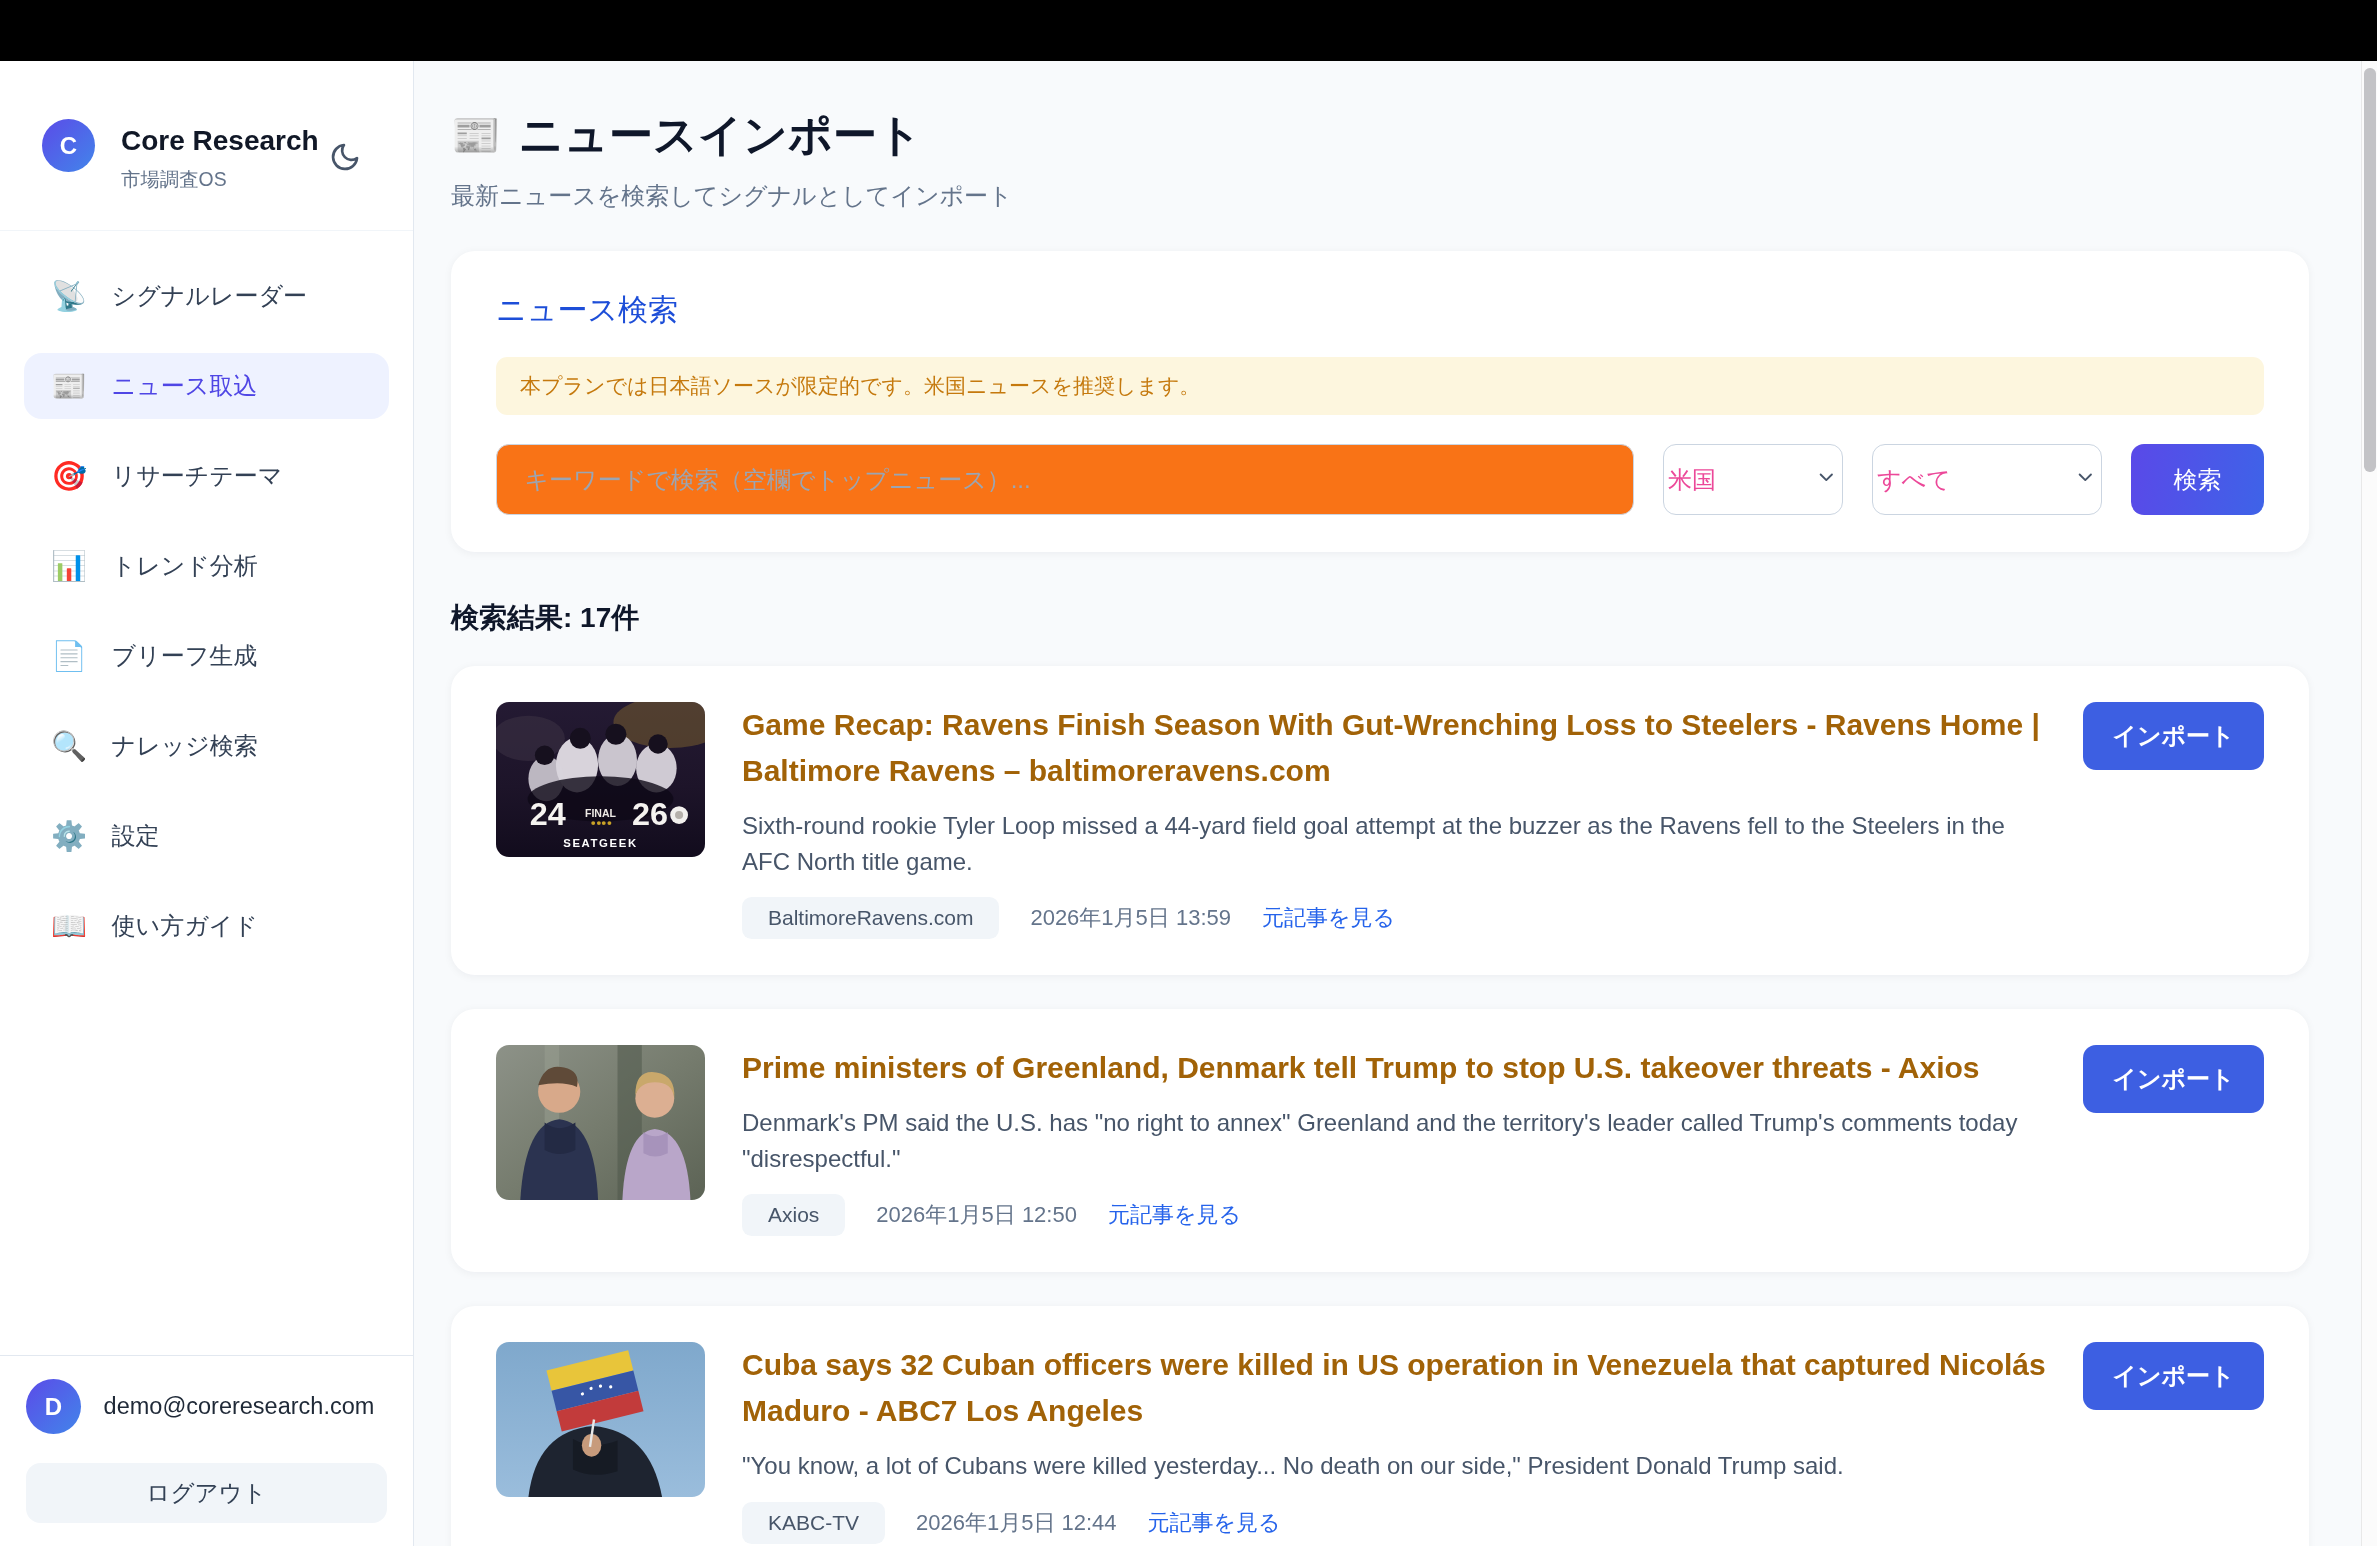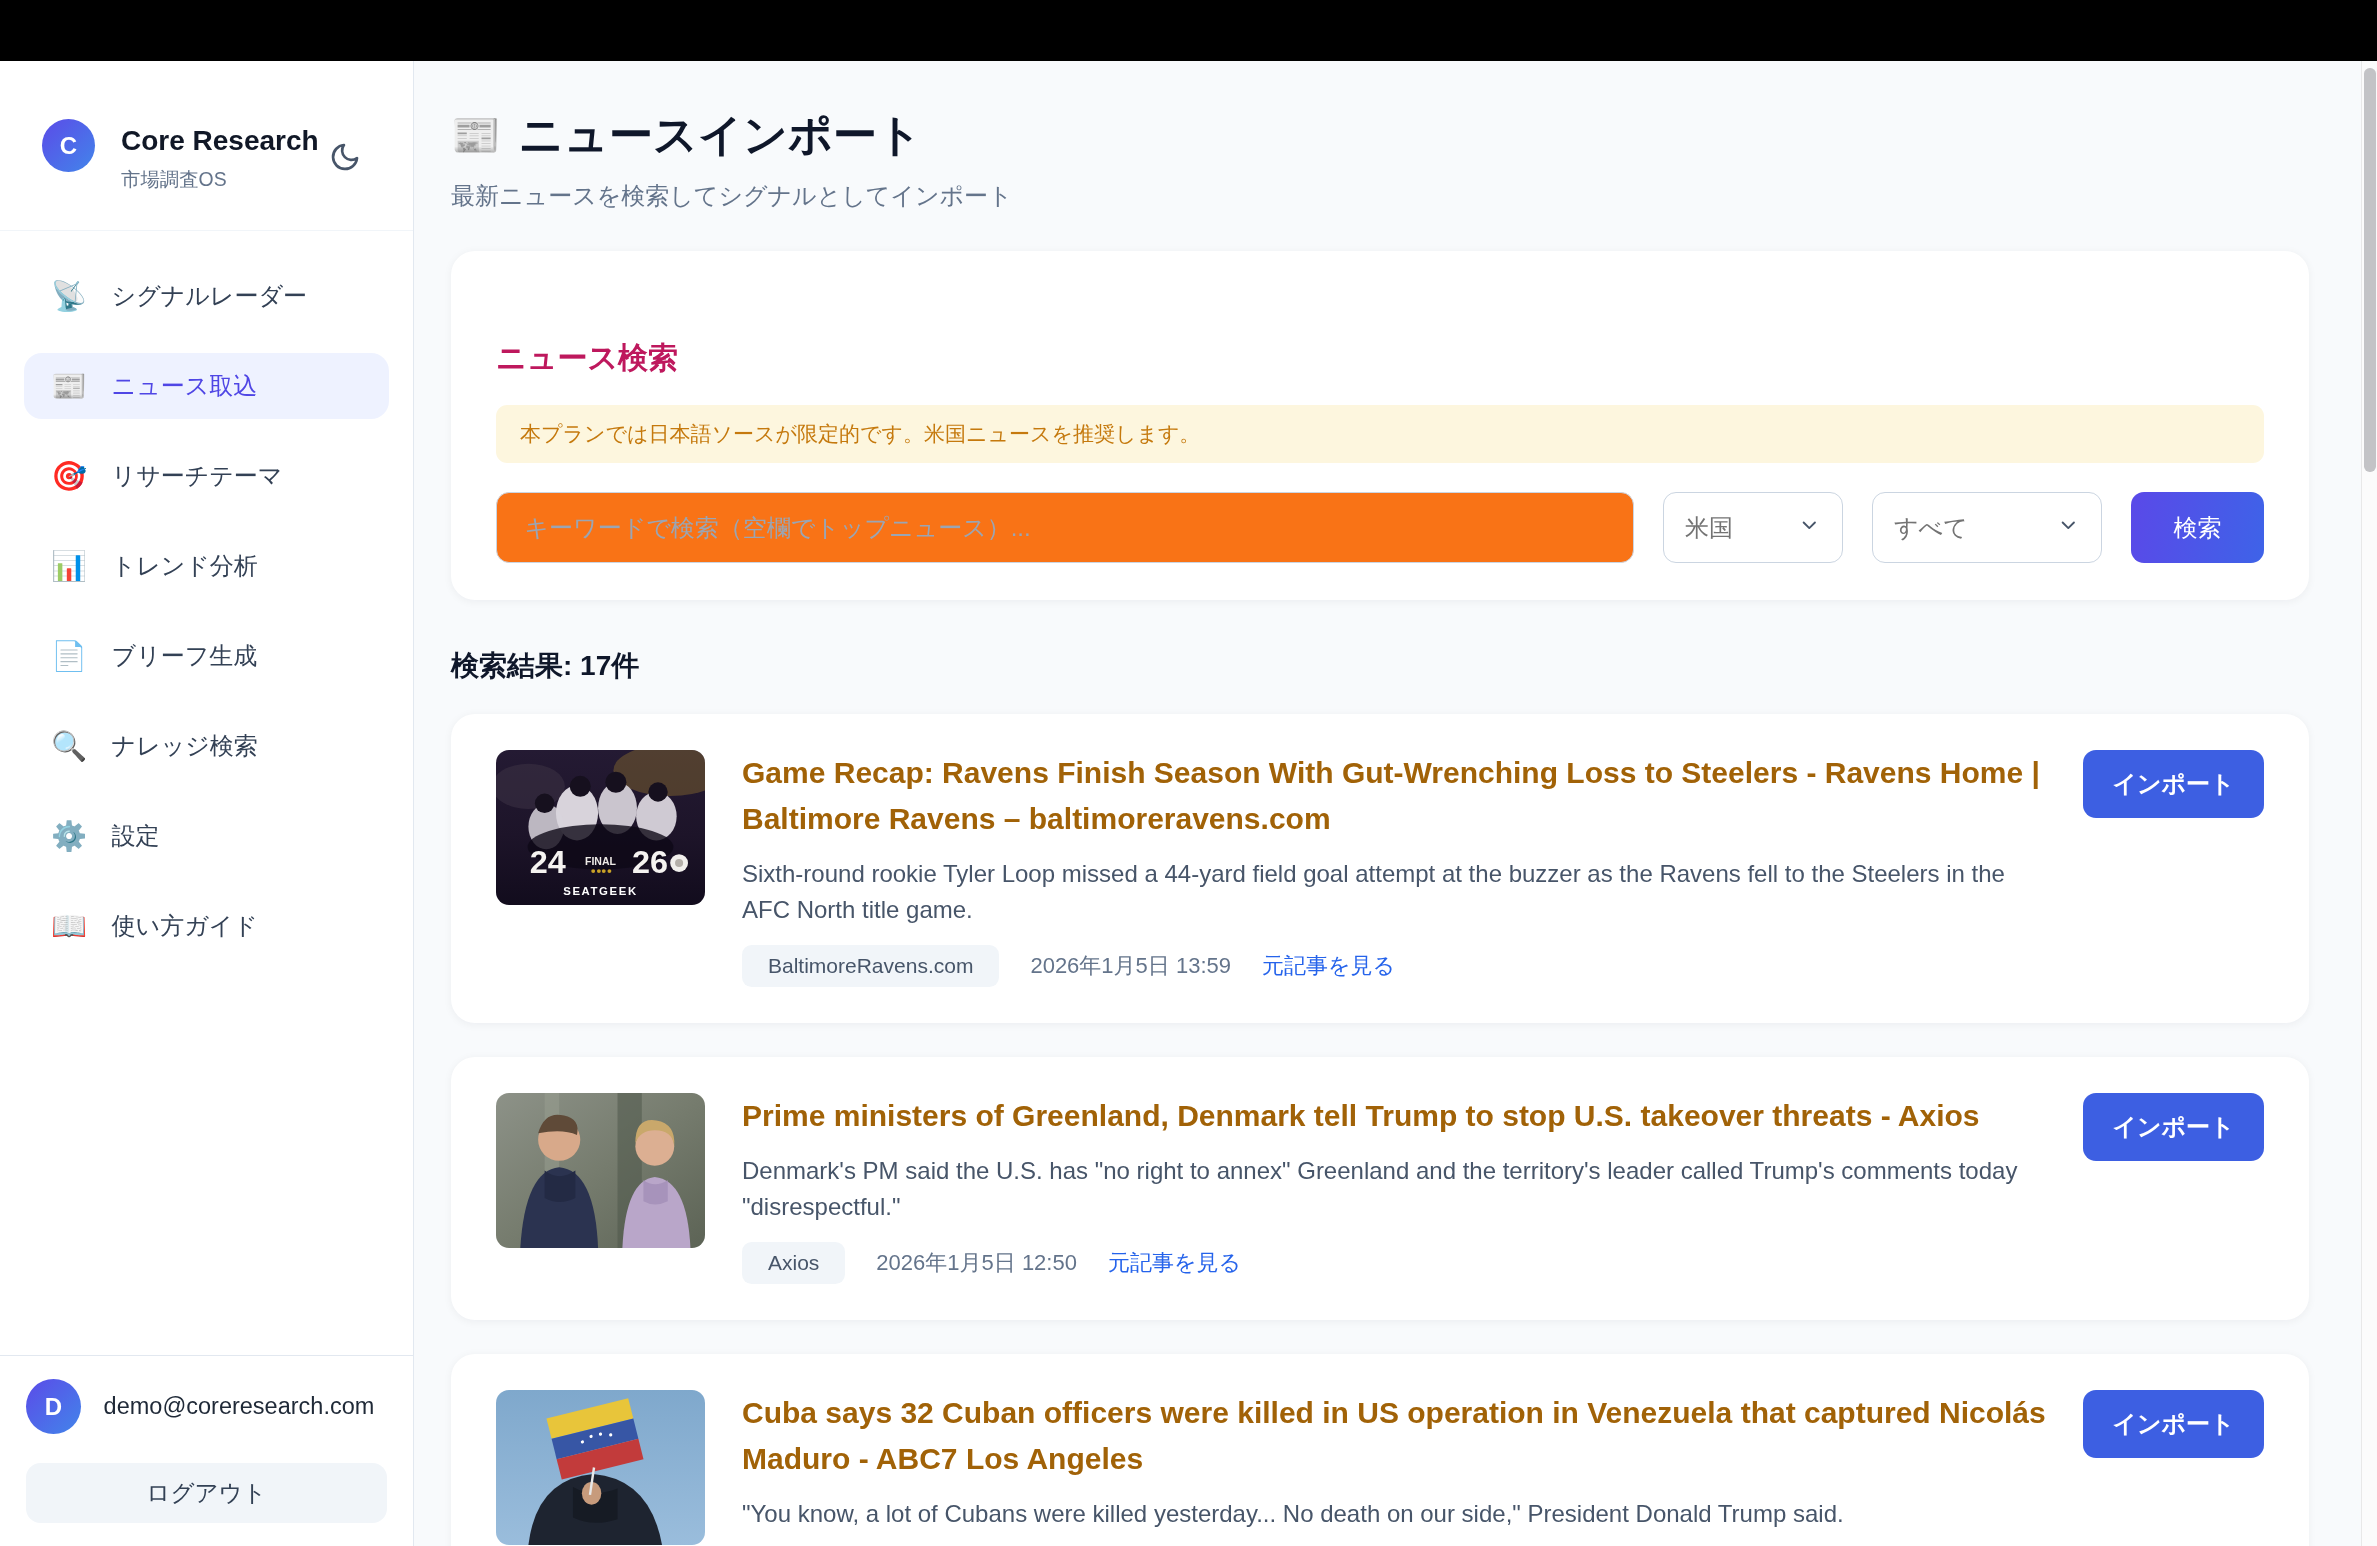--- a/index.html
+++ b/index.html
@@ -38,30 +38,30 @@
 
   
   .main { flex:1; padding:45px 52px 0 37px; background:#F8FAFC; overflow:hidden; }
   .page-title-row { display:flex; align-items:center; gap:18px; }
   .page-title-icon { font-size:40px; }
   .page-title { font-size:44px; font-weight:700; color:#0F172A; }
   .page-sub { margin-top:14.6px; font-size:24px; color:#64748B; }
 
   .search-card { margin-top:39px; background:#fff; border-radius:24px; padding:39px 45px 37px 45px;
     box-shadow:0 1.6px 8px rgba(15,23,42,.05); }
-  .search-heading { font-size:30px; font-weight:700; color:#be185d;margin-top:48px; }
+  .search-heading { font-size:30px; font-weight:400; color:#1d4ed8; }
   .notice { margin-top:26px; background:#FDF6DE; border-radius:11.3px; padding:15.4px 24px;
     font-size:21px; color:#C5790D; }
   .search-row { margin-top:29px; display:flex; gap:29px; }
   .search-input { flex:1; height:71px; border:1.6px solid #CBD5E1; border-radius:13px;
     padding:0 27.5px; font-size:24px; color:#0F172A; background:#f97316; font-family:inherit; outline:none; }
   .search-input::placeholder { color:#9AA5B4; }
   .select-box { height:71px; border:1.6px solid #CBD5E1; border-radius:13px; background:#fff;
-    display:flex; align-items:center; justify-content:space-between; padding:0 21px;
-    font-size:24px; color:#737373; cursor:pointer; flex-shrink:0; }
+    display:flex; align-items:center; justify-content:space-between; padding:0 4px;
+    font-size:24px; color:#ec4899; cursor:pointer; flex-shrink:0; }
   .select-country { width:180px; }
   .select-category { width:230px; }
   .search-btn { width:133px; height:71px; border:none; border-radius:13px; cursor:pointer;
     background:linear-gradient(100deg,#5A49E8,#3E63E8); color:#fff; font-size:24px; font-family:inherit; }
 
   .results-heading { margin-top:47px; font-size:28px; font-weight:700; color:#0F172A; }
   .cards { margin-top:29px; display:flex; flex-direction:column; gap:34px; }
   .card { background:#fff; border-radius:24px; padding:36px 45px; display:flex; gap:37px;
     box-shadow:0 1.6px 8px rgba(15,23,42,.05); }
   .thumb { width:209px; height:155px; border-radius:13px; overflow:hidden; flex-shrink:0; }

